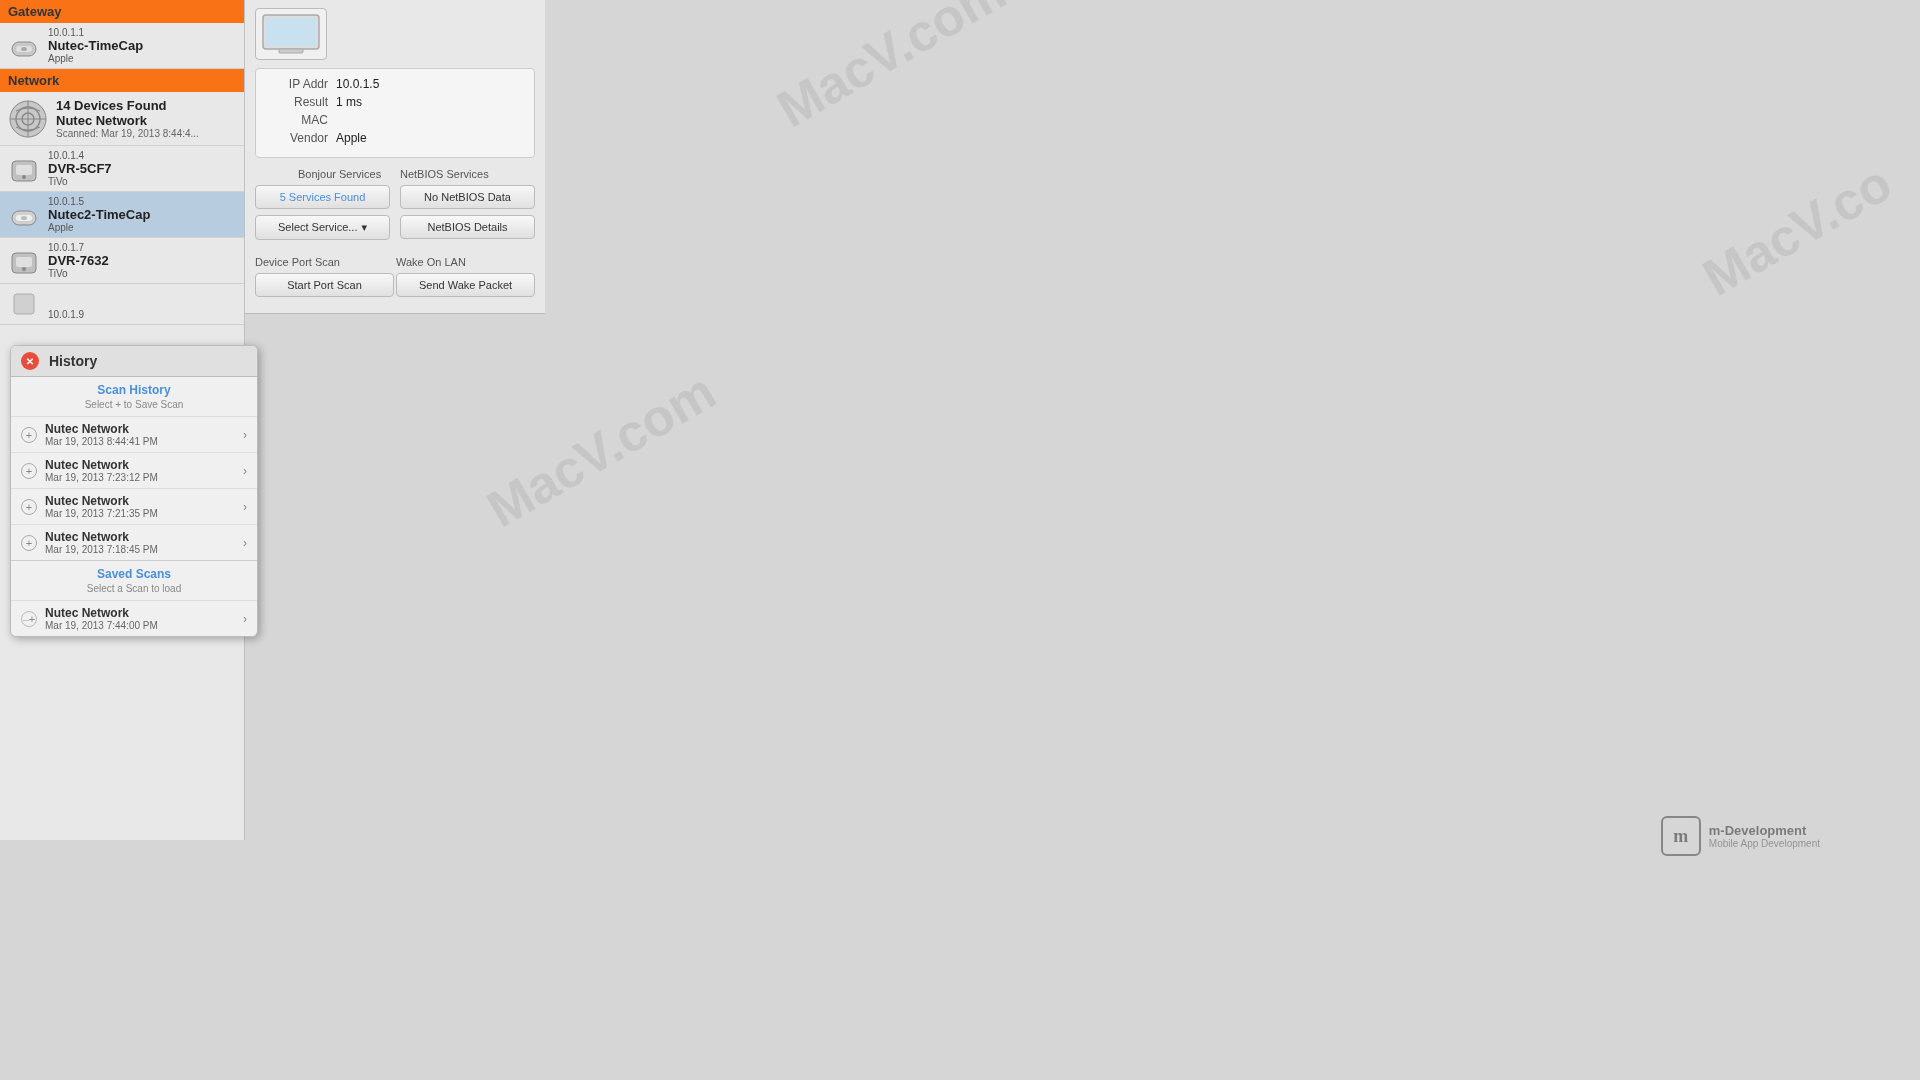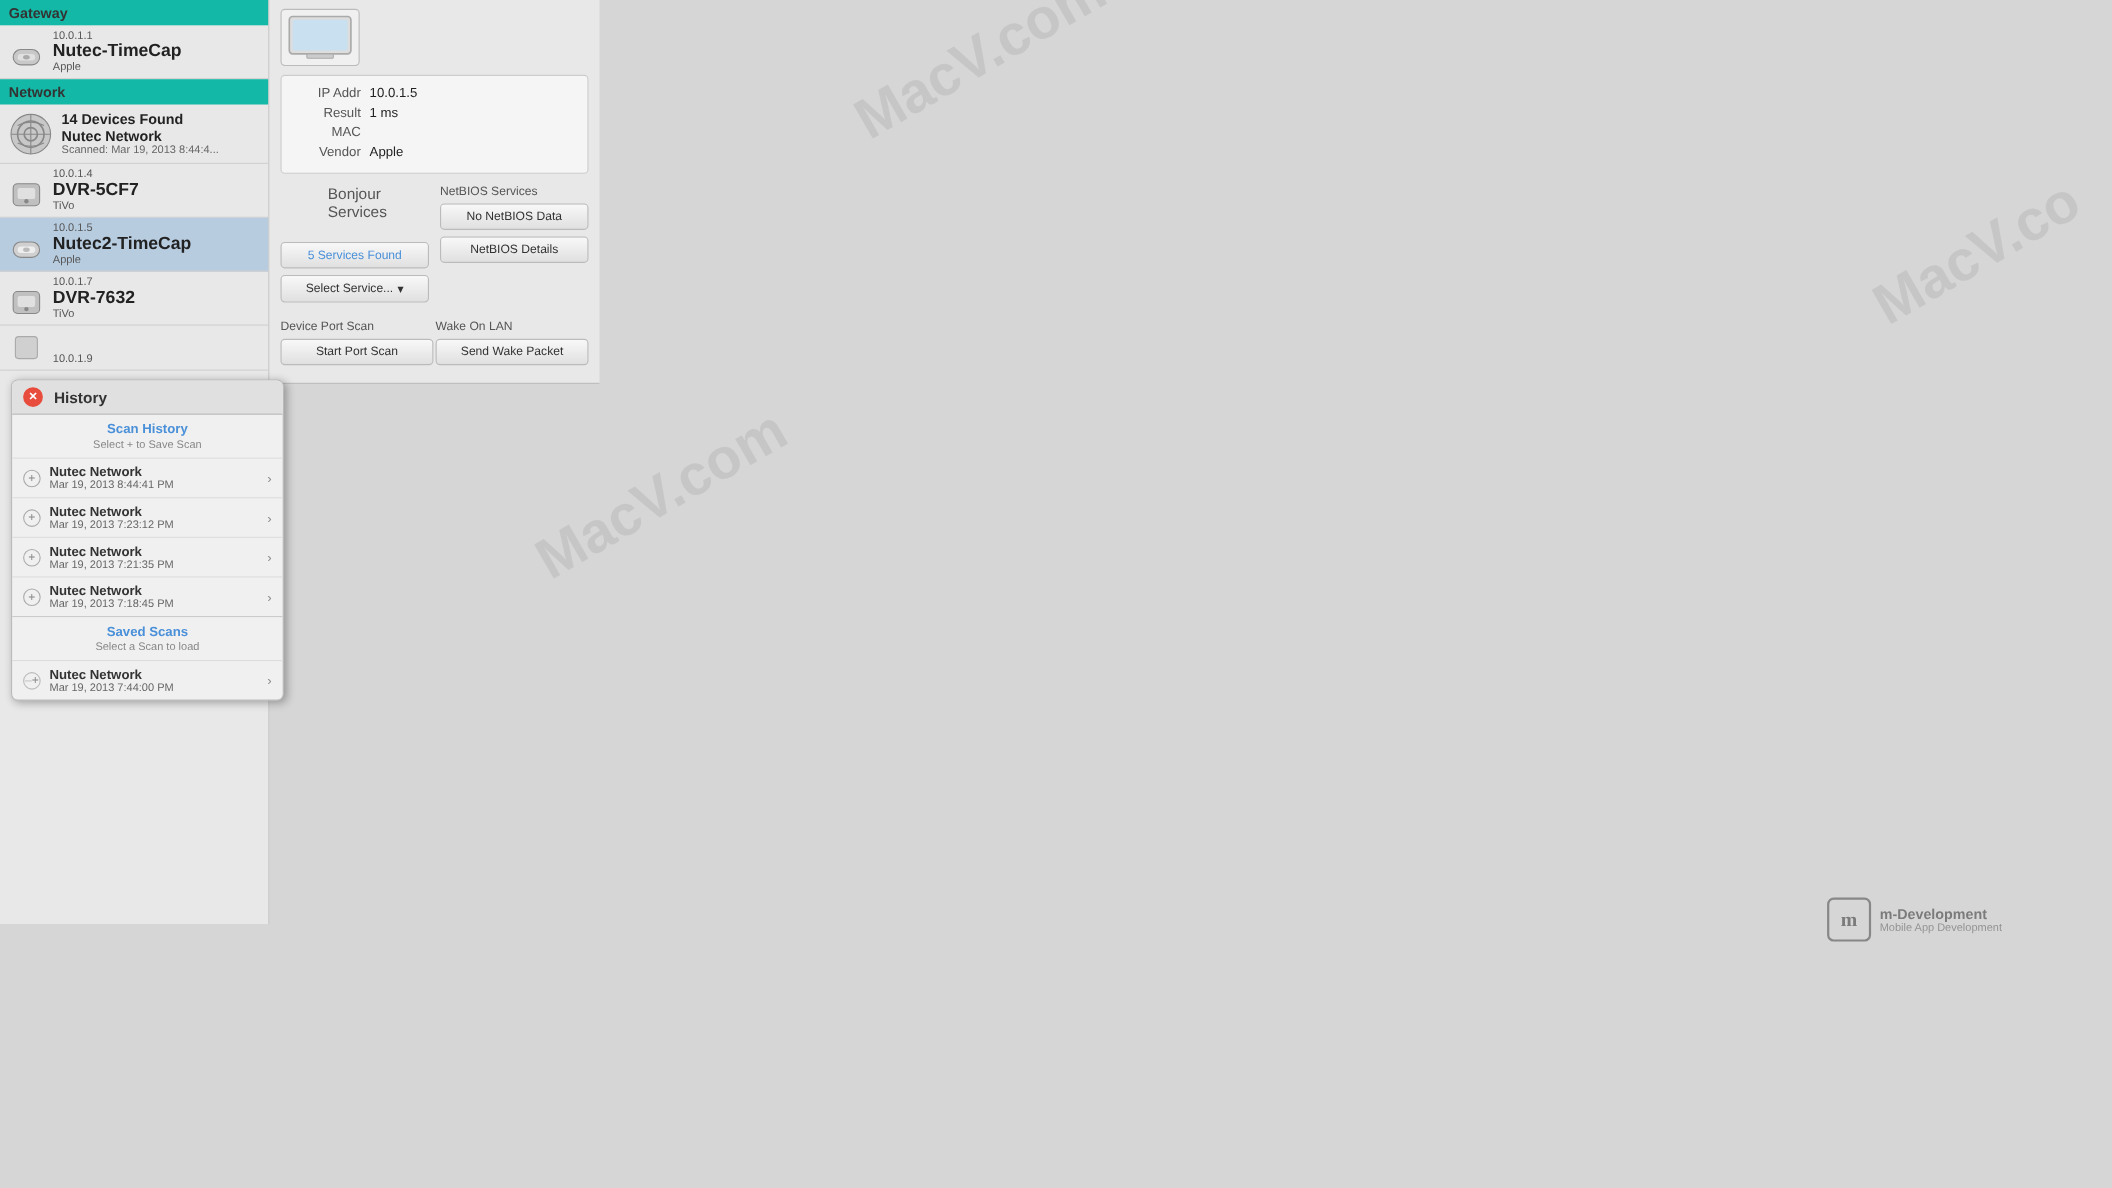--- a/index.html
+++ b/index.html
@@ -54,36 +54,36 @@
       margin-right: 8px;
       flex-shrink: 0;
     }
 
     .device-info { flex: 1; }
     .device-ip {
       font-size: 10px;
       color: #555;
     }
     .device-name {
-      font-size: 16px;
+      font-size: 13px;
       font-weight: bold;
       color: #222;
     }
     .device-vendor {
       font-size: 10px;
       color: #555;
     }
 
     
     .section-header {
       padding: 4px 8px;
       font-size: 13px;
       font-weight: bold;
       color: #333;
-      background: #14b8a6;
+      background: #f97316;
     }
 
     
     .network-scan-item {
       display: flex;
       align-items: center;
       padding: 6px 8px;
       cursor: pointer;
       border-bottom: 1px solid #d0d0d0;
     }
@@ -452,21 +452,21 @@
       </div>
       <div class="info-row">
         <span class="info-label">Vendor</span>
         <span class="info-value">Apple</span>
       </div>
     </div>
 
     <div style="display:flex;gap:10px;margin:0 10px 10px;">
 
       <div style="flex:1;">
-        <div style="font-size:14px;color:#555;margin-bottom:20px;padding-left:43px;">Bonjour Services</div>
+        <div style="font-size:11px;color:#555;margin-bottom:5px;padding-left:43px;">Bonjour Services</div>
         <button class="service-btn service-btn-blue">5 Services Found</button>
         <button class="service-btn service-btn-dropdown">
           <span>Select Service...</span>
           <span>▾</span>
         </button>
       </div>
 
       <div style="flex:1;">
         <div style="font-size:11px;color:#555;margin-bottom:5px;">NetBIOS Services</div>
         <button class="service-btn">No NetBIOS Data</button>

